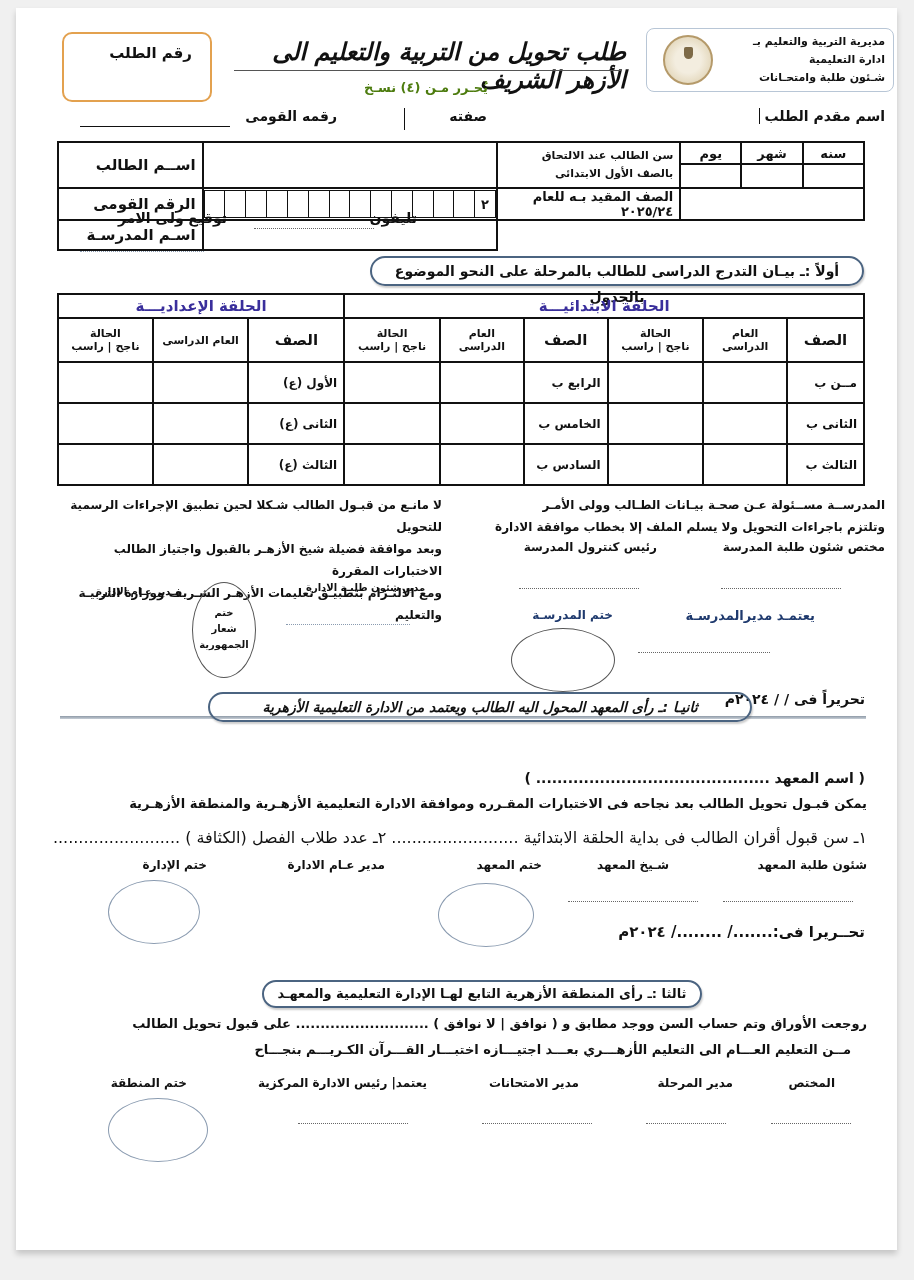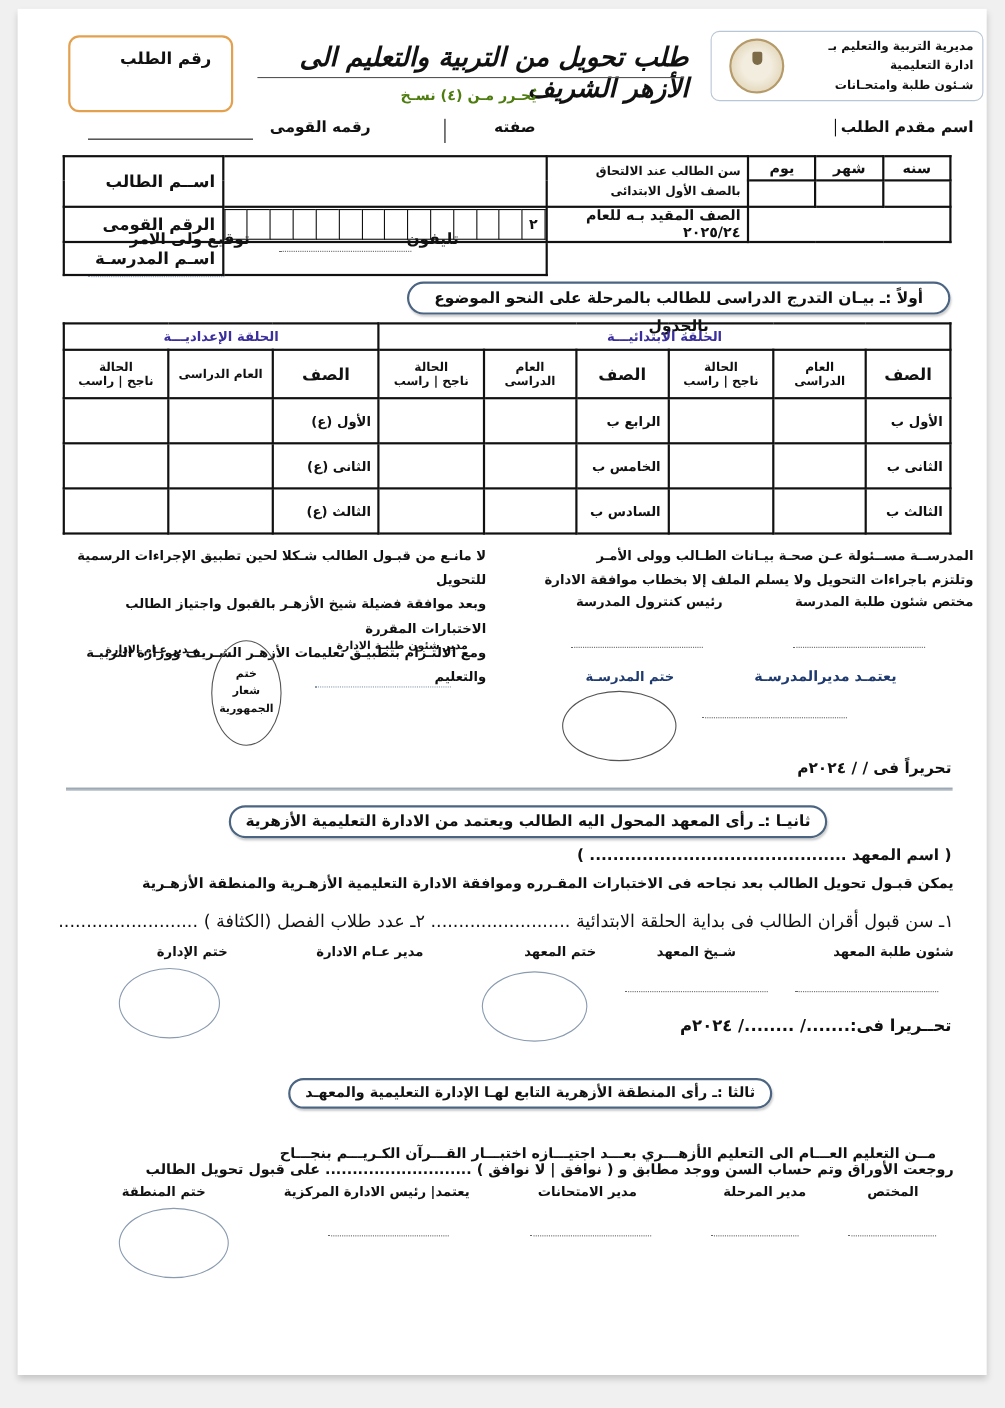--- a/index.html
+++ b/index.html
@@ -30,21 +30,21 @@
   .idcell { width: 22px; border: 1.2px solid #111 !important; }
   .small { font-size: 11px !important; }
   .phone-row { top: 202px; font-size: 14px; font-weight: bold; }
 
   .sec-pill { border: 2px solid #4b6481; border-radius: 18px; font-size: 14px; font-weight: bold; text-align: center; direction: rtl; box-shadow: 1px 2px 2px rgba(0,0,0,0.2); }
   .dotted { border-top: 1.6px dotted #666; }
 
   
   .grades { position: absolute; left: 57px; top: 293px; width: 808px; }
   .grades td { border: 2px solid #111; text-align: center; direction: rtl; font-size: 11px; font-weight: bold; }
-  .grades .stage { color: #3a2f9c; font-size: 12px; height: 24px; }
+  .grades .stage { color: #3a2f9c; font-size: 15px; height: 24px; }
   .grades .hdr-big { font-size: 15px; }
   .grades .row td { height: 41px; font-size: 12px; }
   .grades .row td.rowlbl { text-align: right; padding-right: 6px; border-radius: 15px; }
 
   .para { font-size: 12px; font-weight: bold; line-height: 22px; direction: rtl; text-align: right; }
   .stamp { border: 1.5px solid #555; border-radius: 50%; }
   .stamp-blue { border: 1.5px solid #8a9bb0; border-radius: 50%; }
   .sep { left: 60px; top: 716px; width: 806px; height: 3px; background: linear-gradient(to bottom, #8e9aa7, #c7ced6); }
   .t13 { font-size: 13px; font-weight: bold; direction: rtl; }
 </style>
@@ -173,21 +173,21 @@
     </tr>
     <tr class="row">
       <td></td>
           <td></td>
       <td class="rowlbl">الأول (ع)</td>
       <td></td>
           <td></td>
       <td class="rowlbl">الرابع ب</td>
       <td></td>
           <td></td>
-      <td class="rowlbl">الأول ب</td>
+      <td class="rowlbl">مــن ب</td>
     </tr>
     <tr class="row">
       <td></td>
           <td></td>
       <td class="rowlbl">الثانى (ع)</td>
       <td></td>
           <td></td>
       <td class="rowlbl">الخامس ب</td>
       <td></td>
           <td></td>
@@ -229,38 +229,38 @@
   <div class="abs t13" style="left:290px;top:574px;font-size:10px;">مدير شئون طلبـة الادارة</div>
   <div class="abs t13" style="left:80px;top:578px;font-size:10px;">مـدير عـام الادارة</div>
   <div class="abs stamp" style="left:176px;top:574px;width:64px;height:96px;text-align:center;font-size:10px;font-weight:bold;padding-top:22px;line-height:16px;">
     <div>ختم</div>
     <div>شعار الجمهورية</div>
   </div>
   <div class="abs dotted" style="left:270px;top:616px;width:124px;border-top-color:#8a9bb0;"></div>
 
   <div class="abs sep" style="left:44px;top:708px;"></div>
 
-  <div class="abs sec-pill" style="left:192px;top:724px;width:544px;height:30px;line-height:26px;">ثانيـا :ـ رأى المعهد المحول اليه الطالب  ويعتمد من الادارة التعليمية الأزهرية</div>
+  <div class="abs sec-pill" style="left:192px;top:684px;width:544px;height:30px;line-height:26px;font-style:italic;">ثانيـا :ـ رأى المعهد المحول اليه الطالب  ويعتمد من الادارة التعليمية الأزهرية</div>
   <div class="abs t13" style="right:32px;top:762px;font-size:14px;text-align:center;">( اسم المعهد ............................................ )</div>
   <div class="abs t13" style="right:30px;top:788px;font-size:13px;">يمكن قبـول تحويل الطالب بعد نجاحه فى الاختبارات المقـرره وموافقة الادارة التعليمية الأزهـرية والمنطقة الأزهـرية</div>
   <div class="abs t13" style="right:30px;top:820px;font-size:16px;font-weight:normal;">١ـ سن قبول أقران الطالب فى بداية الحلقة الابتدائية ......................... ٢ـ عدد طلاب الفصل (الكثافة ) .........................</div>
 
   <div class="abs t13" style="right:30px;top:850px;font-size:12px;">شئون طلبة المعهد</div>
   <div class="abs t13" style="right:228px;top:850px;font-size:12px;">شـيخ المعهد</div>
   <div class="abs t13" style="right:355px;top:850px;font-size:12px;">ختم المعهد</div>
   <div class="abs t13" style="right:512px;top:850px;font-size:12px;">مدير عـام الادارة</div>
   <div class="abs t13" style="right:690px;top:850px;font-size:12px;">ختم الإدارة</div>
   <div class="abs dotted" style="left:707px;top:893px;width:130px;"></div>
   <div class="abs dotted" style="left:552px;top:893px;width:130px;"></div>
   <div class="abs stamp-blue" style="left:422px;top:875px;width:96px;height:64px;"></div>
   <div class="abs stamp-blue" style="left:92px;top:872px;width:92px;height:64px;"></div>
   <div class="abs t13" style="right:32px;top:915px;font-size:15px;">تحــريرا فى:......./ ......../ ٢٠٢٤م</div>
 
   <div class="abs sec-pill" style="left:246px;top:972px;width:440px;height:28px;line-height:24px;font-size:13px;">ثالثا :ـ رأى المنطقة الأزهرية التابع لهـا الإدارة التعليمية والمعهـد</div>
-  <div class="abs t13" style="right:30px;top:1008px;font-size:13px;margin-top:40px;">روجعت الأوراق وتم حساب السن ووجد مطابق و ( نوافق | لا نوافق ) ........................... على قبول تحويل الطالب</div>
+  <div class="abs t13" style="right:30px;top:1008px;font-size:13px;">روجعت الأوراق وتم حساب السن ووجد مطابق و ( نوافق | لا نوافق ) ........................... على قبول تحويل الطالب</div>
   <div class="abs t13" style="right:46px;top:1034px;font-size:13px;letter-spacing:0.5px;">مــن التعليم العـــام الى التعليم الأزهـــري بعـــد اجتيـــازه اختبـــار القـــرآن الكـريـــم بنجـــاح</div>
 
   <div class="abs t13" style="right:62px;top:1068px;font-size:12px;">المختص</div>
   <div class="abs t13" style="right:164px;top:1068px;font-size:12px;">مدير المرحلة</div>
   <div class="abs t13" style="right:318px;top:1068px;font-size:12px;">مدير الامتحانات</div>
   <div class="abs t13" style="right:470px;top:1068px;font-size:12px;">يعتمد| رئيس الادارة المركزية</div>
   <div class="abs t13" style="right:710px;top:1068px;font-size:12px;">ختم المنطقة</div>
   <div class="abs dotted" style="left:755px;top:1115px;width:80px;"></div>
   <div class="abs dotted" style="left:630px;top:1115px;width:80px;"></div>
   <div class="abs dotted" style="left:466px;top:1115px;width:110px;"></div>

